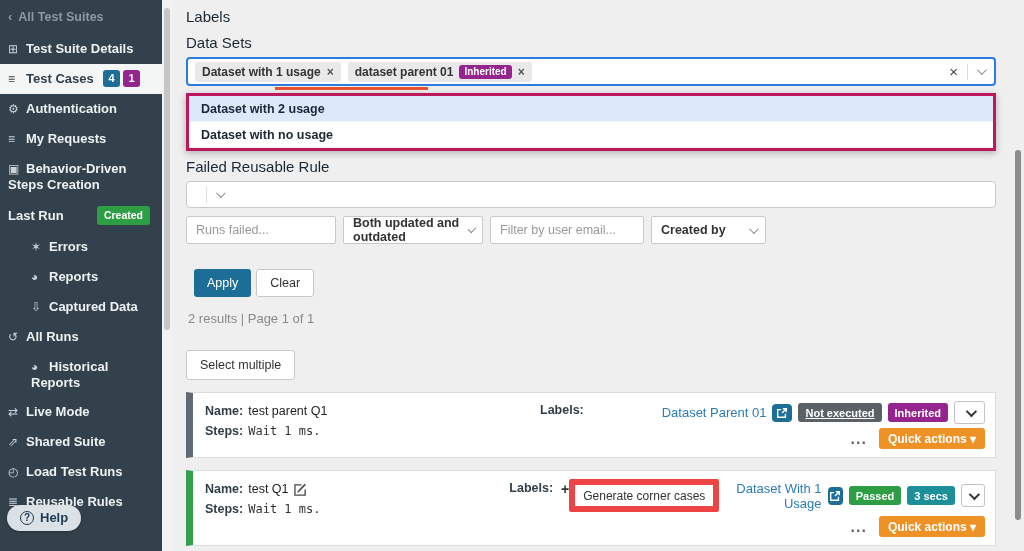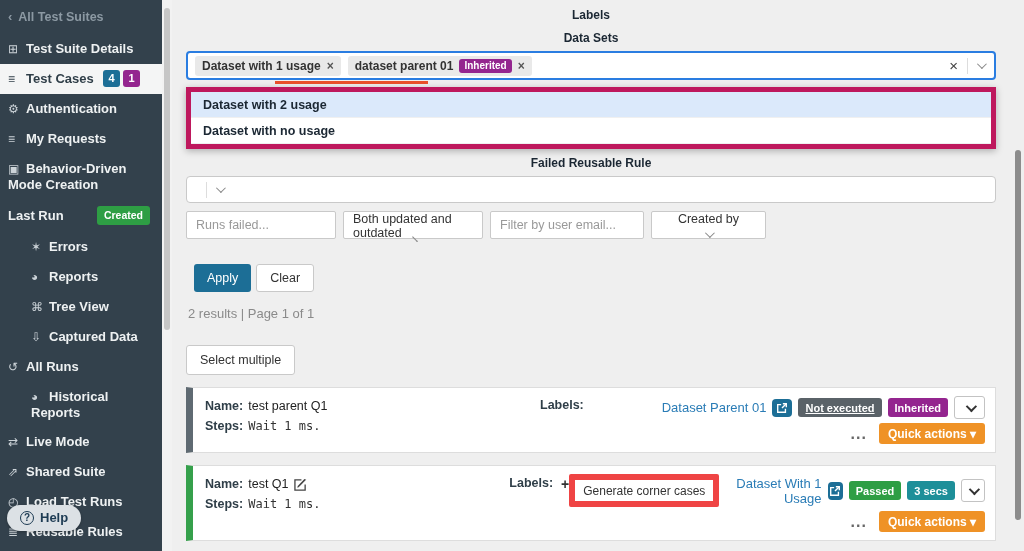--- a/index.html
+++ b/index.html
@@ -22,47 +22,47 @@
   .sb-item.partial { padding-left:58px; }
 
   
   .track-left { position:absolute; left:162px; top:0; width:10px; height:551px; background:#f2f2f2; z-index:3; }
   .thumb-left { position:absolute; left:2px; top:8px; width:6px; height:322px; background:#c6c6c6; border-radius:3px; }
   
   .thumb-right { position:absolute; left:1015px; top:150px; width:6px; height:370px; background:#8c8c8c; border-radius:3px; z-index:6; }
 
   
   .main { position:absolute; left:172px; top:0; right:0; bottom:0; background:#efefef; padding:8px 28px 0 14px; }
-  .h { font-size:12px; font-weight:bold; color:#1b2733; margin:0 0 6px;text-align:center; }
+  .h { font-size:15px; font-weight:normal; color:#1b2733; margin:0 0 6px; }
   .h2 { margin-top:9px; }
 
   .input-box { height:27px; background:#fff; border:1px solid #c9c9c9; border-radius:4px; display:flex; align-items:center; padding:0 10px; font-size:13px; }
   .input-box input { flex:1; border:none; outline:none; background:transparent; font:inherit; color:#555; }
   .input-box input::placeholder { color:#959595; }
   .vdiv { width:1px; height:16px; background:#ddd; margin:0 9px 0 9px; }
   .chev { width:7px; height:7px; border-right:1.7px solid #888; border-bottom:1.7px solid #888; transform:rotate(45deg) translateY(-2px); display:inline-block; }
 
   .ds-wrap { position:relative; }
   .ds-select { height:29px; background:#fff; border:2px solid #2a7de1; border-radius:4px; display:flex; align-items:center; padding:0 10px 0 7px; gap:7px; }
   .chip { background:#e9e9e9; border-radius:3px; padding:3px 7px; font-size:12px; font-weight:bold; color:#333; display:inline-flex; align-items:center; gap:6px; }
   .chip .x { color:#555; font-size:12px; cursor:pointer; }
   .inh { background:#94258f; color:#fff; border-radius:3px; padding:1px 5px 2px; font-size:10px; }
   .ds-right { margin-left:auto; display:flex; align-items:center; }
   .ds-clear { color:#444; font-size:15px; cursor:pointer; }
   .underline { position:absolute; left:89px; bottom:-4px; width:153px; height:3px; background:#e8502a; }
 
-  .dropdown { background:#fff; box-shadow:0 2px 7px rgba(0,0,0,.28); margin-top:7px; margin-bottom:7px; border:5px solid #be185d; }
+  .dropdown { background:#fff; box-shadow:0 2px 7px rgba(0,0,0,.28); margin-top:7px; margin-bottom:7px; border:3px solid #be185d; }
   .opt { height:26px; display:flex; align-items:center; padding:0 12px; font-size:12.5px; font-weight:bold; color:#1b2733; border-bottom:1px solid #f0f0f0; cursor:pointer; }
   .opt.hl { background:#dbe9fb; }
 
   .filters-row { display:flex; gap:7px; margin-top:8px; }
   .f-ctl { height:28px; background:#fff; border:1px solid #c9c9c9; border-radius:2px; display:flex; align-items:center; padding:0 9px; font-size:12.5px; }
   .f-ctl input { width:100%; border:none; outline:none; background:transparent; font:inherit; }
   .f-ctl input::placeholder { color:#999; }
-  .f-sel { color:#333; font-weight:normal; justify-content:space-between; cursor:pointer;flex-direction:column; }
+  .f-sel { color:#333; font-weight:bold; justify-content:space-between; cursor:pointer; }
   .w1{width:150px}.w2{width:140px}.w3{width:154px}.w4{width:115px}
 
   .btn-row { margin-top:25px; display:flex; gap:5px;padding-left:8px; }
   .btn { height:28px; padding:0 13px; font-size:12.5px; border-radius:3px; display:inline-flex; align-items:center; cursor:pointer; border:none; font-family:inherit; }
   .btn.apply { background:#1c6e96; color:#fff; }
   .btn.ghost { background:#fff; border:1px solid #c9c9c9; color:#333; }
   .results-sum { margin:14px 0 0 2px; color:#8a8a8a; font-size:13px; }
   .sel-multi { margin-top:24px; height:30px; }
 
   .card { margin-top:12px; background:#fff; border:1px solid #ddd; border-left:7px solid #888; display:flex; padding:8px 10px 8px 12px; min-height:55px; }
@@ -96,28 +96,27 @@
     <span class="ic">‹</span><span>All Test Suites</span>
   </div>
   <div id="sb-nav">
       <div class="sb-item"><span class="ic">⊞</span><span class="lb">Test Suite Details</span></div>
       <div class="sb-item active"><span class="ic">≡</span><span class="lb">Test Cases</span><span class="sb-badges">
           <span class="cnt" style="background: rgb(28, 110, 150);">4</span>
           <span class="cnt" style="background: rgb(148, 37, 143);">1</span>
         </span></div>
       <div class="sb-item"><span class="ic">⚙</span><span class="lb">Authentication</span></div>
       <div class="sb-item"><span class="ic">≡</span><span class="lb">My Requests</span></div>
-      <div class="sb-item"><span class="ic">▣</span><span class="lb">Behavior-Driven Mode Creation</span></div>
+      <div class="sb-item"><span class="ic">▣</span><span class="lb">Behavior-Driven Steps Creation</span></div>
       <div class="sb-item flexrow">
         <span class="lb">Last Run</span>
         <span class="fin" style="background: rgb(46, 158, 68);">Created</span>
       </div>
       <div class="sb-item indent"><span class="ic">✶</span><span class="lb">Errors</span></div>
       <div class="sb-item indent"><span class="ic">◕</span><span class="lb">Reports</span></div>
-      <div class="sb-item indent"><span class="ic">⌘</span><span class="lb">Tree View</span></div>
       <div class="sb-item indent"><span class="ic">⇩</span><span class="lb">Captured Data</span></div>
       <div class="sb-item"><span class="ic">↺</span><span class="lb">All Runs</span></div>
       <div class="sb-item indent"><span class="ic">◕</span><span class="lb">Historical Reports</span></div>
       <div class="sb-item"><span class="ic">⇄</span><span class="lb">Live Mode</span></div>
       <div class="sb-item"><span class="ic">⇗</span><span class="lb">Shared Suite</span></div>
       <div class="sb-item"><span class="ic">◴</span><span class="lb">Load Test Runs</span></div>
       <div class="sb-item"><span class="ic">≣</span><span class="lb">Reusable Rules</span></div>
       <div class="sb-item partial"></div>
     </div>
 </nav>

